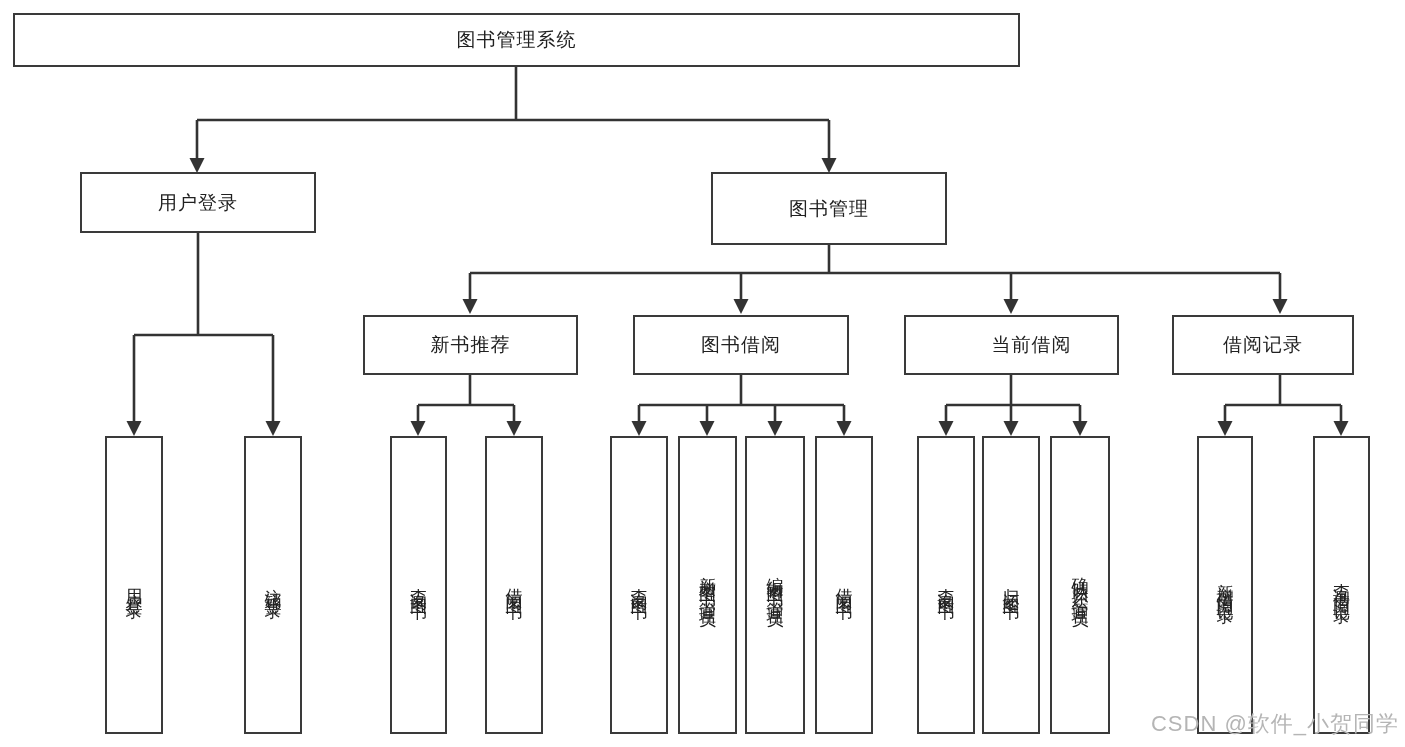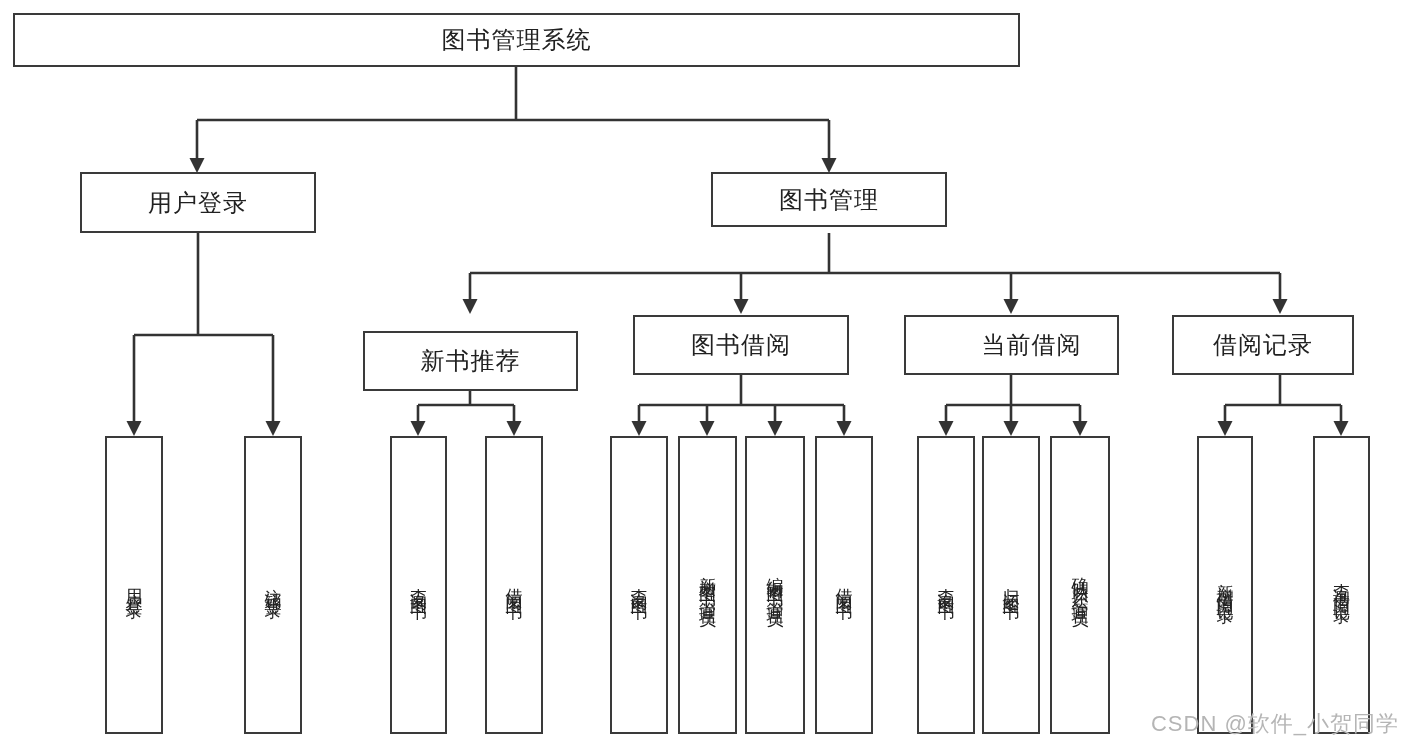--- a/index.html
+++ b/index.html
@@ -35,21 +35,21 @@
     position: absolute;
     box-sizing: border-box;
     border: 2px solid #3a3a3a;
     background: #ffffff;
     display: flex;
     align-items: center;
     justify-content: center;
     color: #212121;
   }
   .box.h span {
-    font-size: 24px;
+    font-size: 19px;
     letter-spacing: 1px;
     white-space: nowrap;
   }
   .box.v span {
     writing-mode: vertical-rl;
     text-orientation: mixed;
     font-size: 17px;
     letter-spacing: 5px;
     line-height: 1;
   }
@@ -111,25 +111,25 @@
     </g>
   </svg>
 
   <div class="box h" style="left:13px; top:13px; width:1007px; height:54px;">
     <span>图书管理系统</span>
   </div>
 
   <div class="box h" style="left:80px; top:172px; width:236px; height:61px;">
     <span>用户登录</span>
   </div>
-  <div class="box h" style="left:711px; top:172px; width:236px; height:55px;">
+  <div class="box h" style="left:711px; top:172px; width:236px; height:73px;">
     <span>图书管理</span>
   </div>
 
-  <div class="box h" style="left:363px; top:315px; width:215px; height:60px;margin-top:16px;">
+  <div class="box h" style="left:363px; top:315px; width:215px; height:60px;">
     <span>新书推荐</span>
   </div>
   <div class="box h" style="left:633px; top:315px; width:216px; height:60px;">
     <span>图书借阅</span>
   </div>
   <div class="box h" style="left:904px; top:315px; width:215px; height:60px;padding-left:40px;">
     <span>当前借阅</span>
   </div>
   <div class="box h" style="left:1172px; top:315px; width:182px; height:60px;">
     <span>借阅记录</span>

